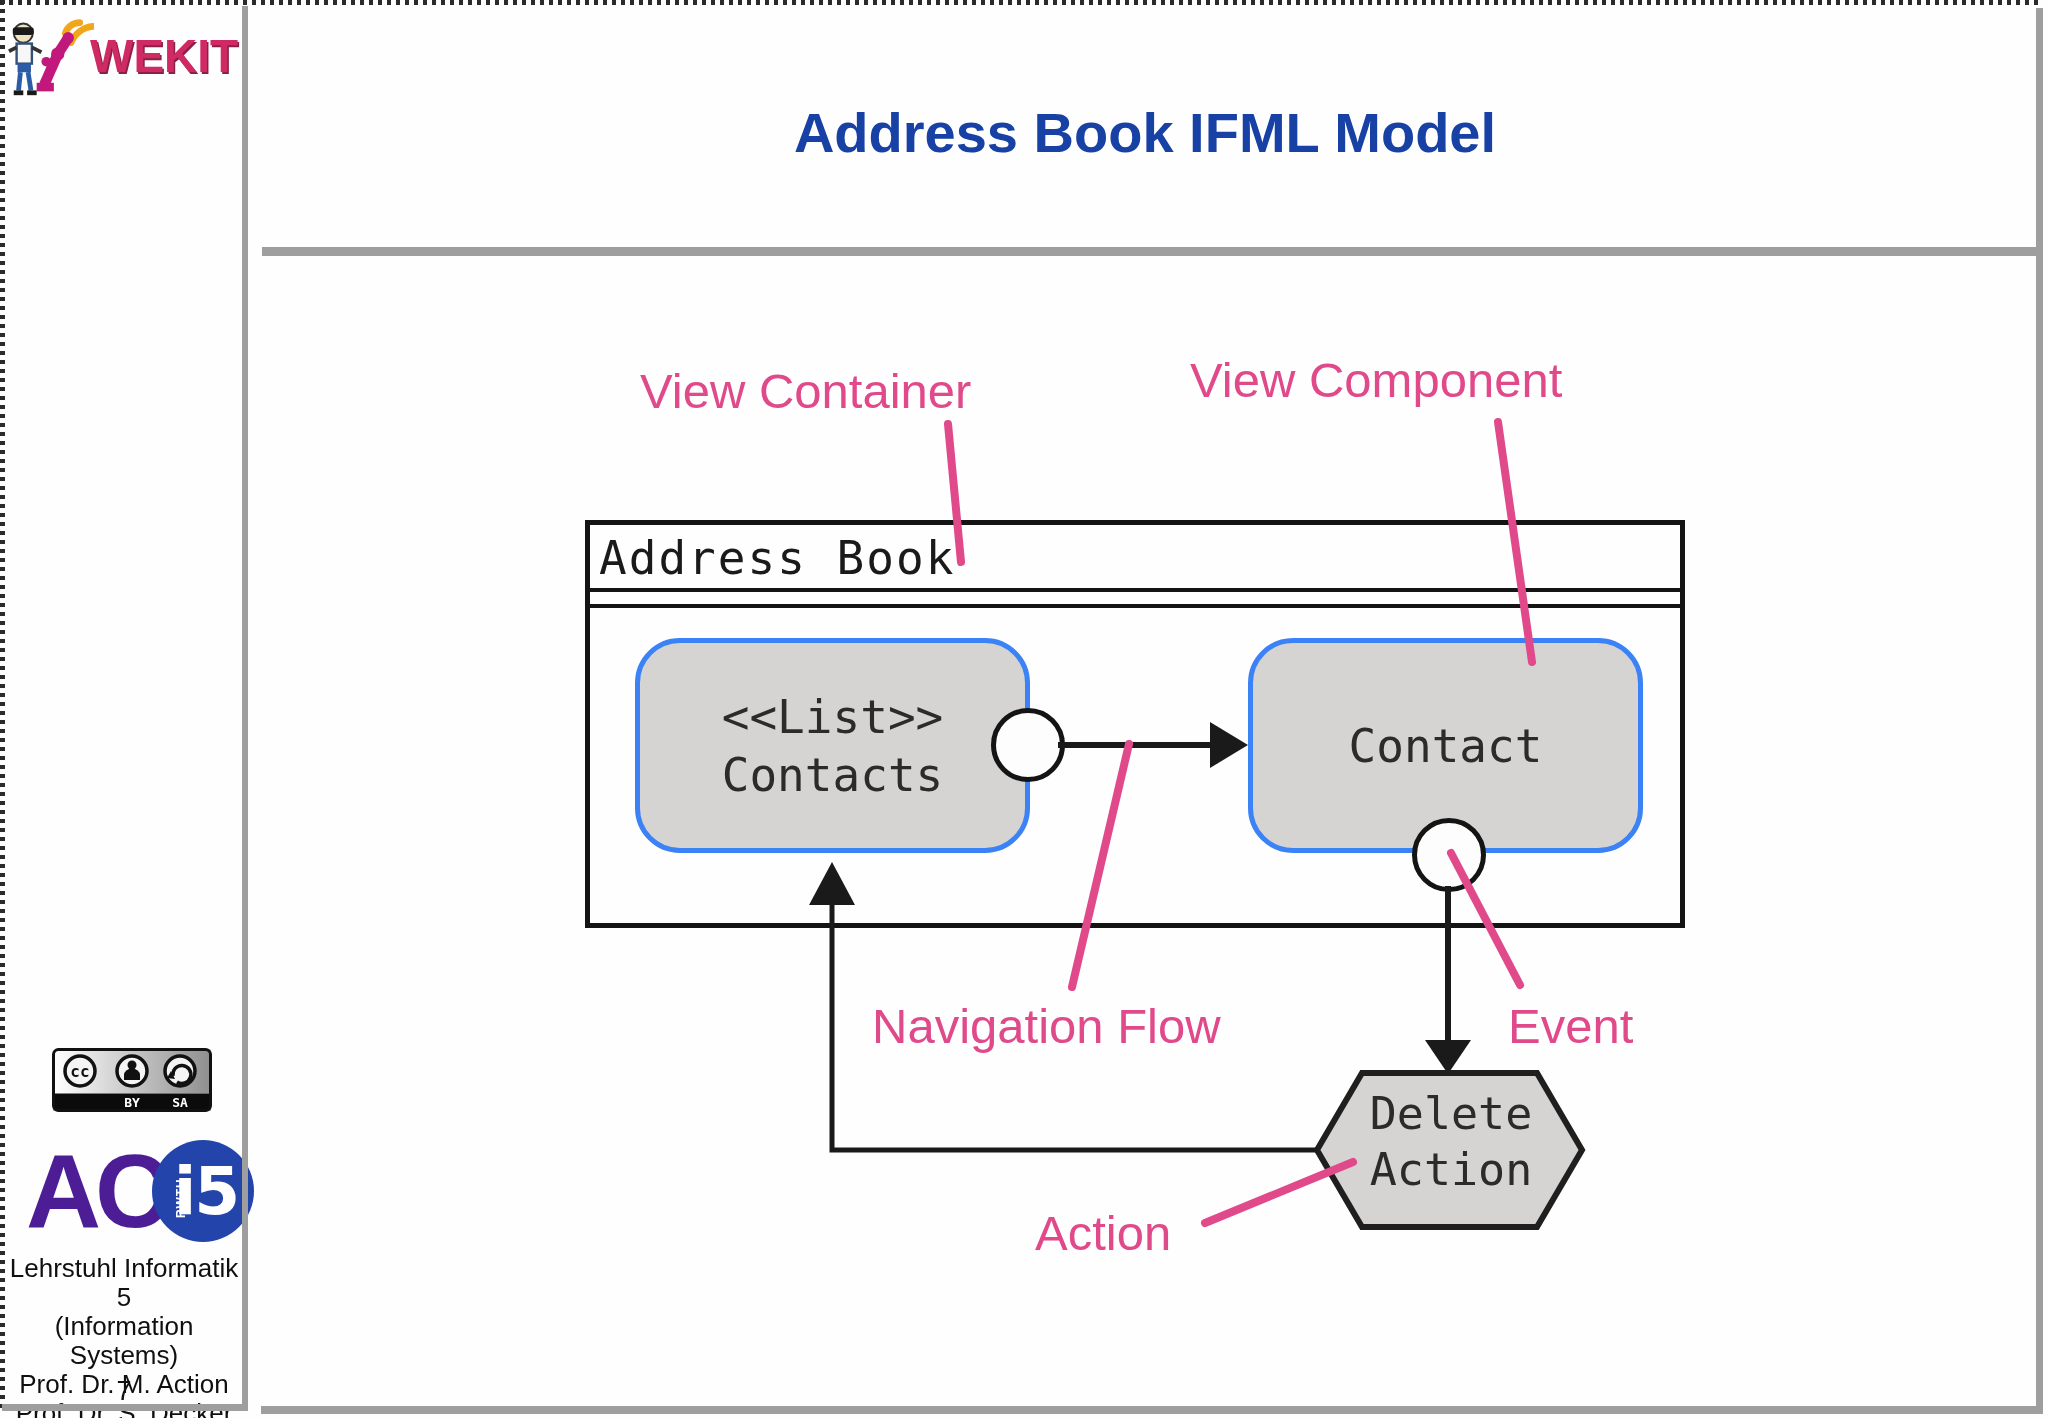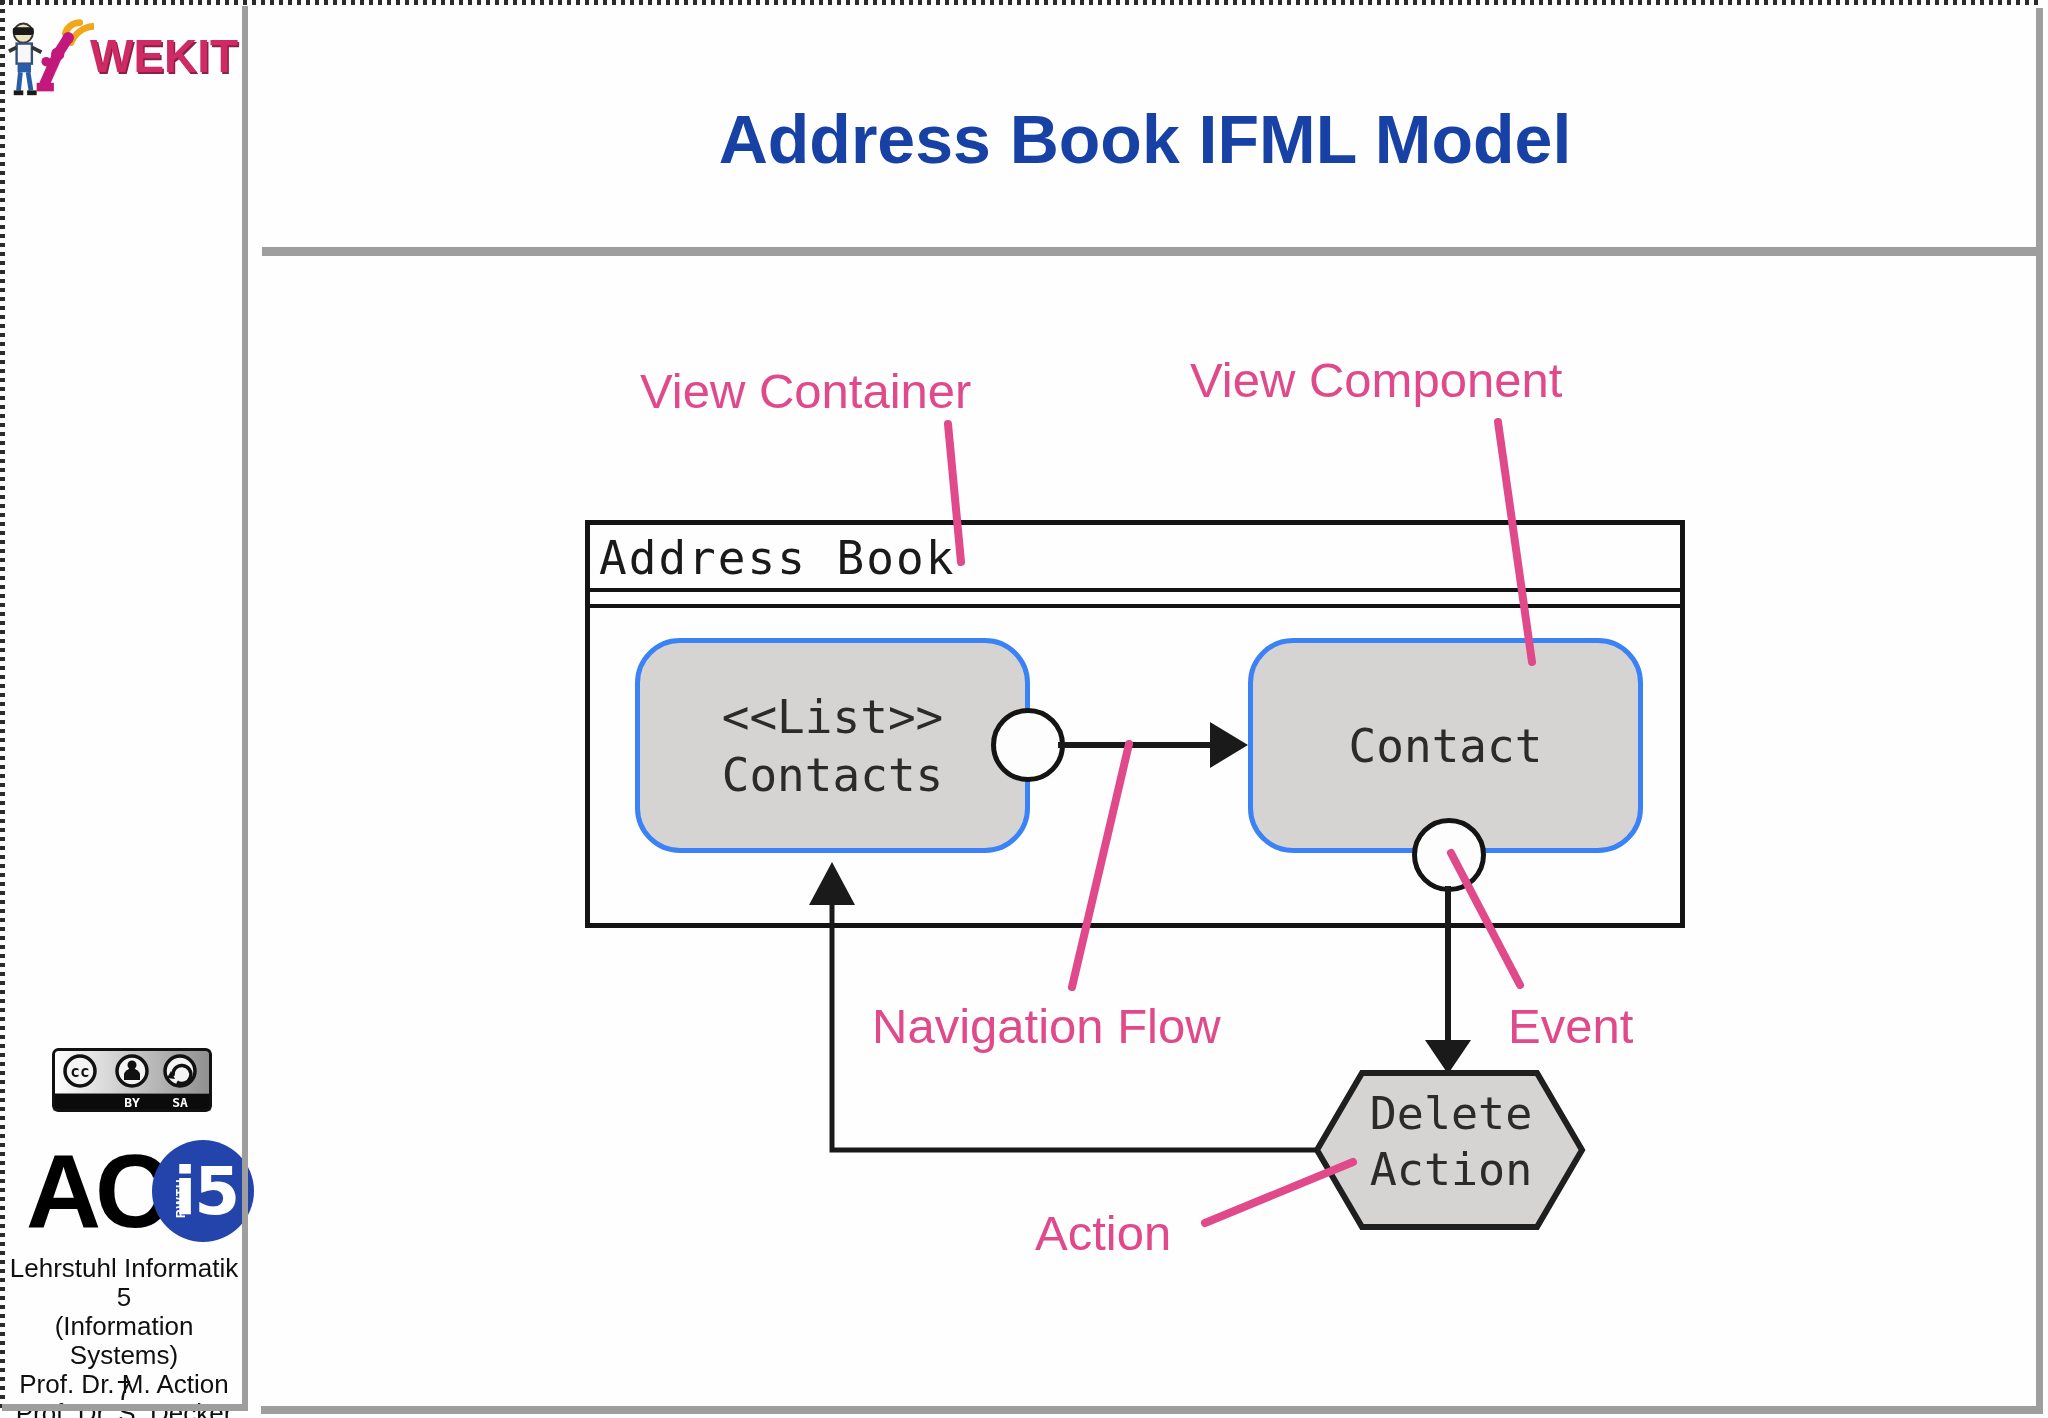--- a/index.html
+++ b/index.html
@@ -16,36 +16,36 @@
   .frame-bottom-main{position:absolute;left:261px;top:1406px;width:1782px;height:8px;background:#9e9e9e;}
   .frame-bottom-sidebar{position:absolute;left:2px;top:1404px;width:246px;height:7px;background:#9e9e9e;}
   .title-underline{position:absolute;left:262px;top:247px;width:1778px;height:9px;background:#9e9e9e;}
 
   
   .wekit{position:absolute;left:8px;top:8px;width:236px;height:96px;display:flex;align-items:center;}
   .wekit-text{font-size:46px;font-weight:800;color:#d02a64;letter-spacing:0px;
     text-shadow:1.5px 1.5px 0 #8a2045;margin-left:-4px;}
   .cc-badge{position:absolute;left:52px;top:1048px;}
   .acis{position:absolute;left:26px;top:1138px;width:210px;height:110px;}
-  .acis-ac{position:absolute;left:0;top:-6px;font-size:104px;font-weight:900;color:#000000;
+  .acis-ac{position:absolute;left:0;top:-6px;font-size:104px;font-weight:900;color:#4c1d95;
     letter-spacing:-6px;font-family:"Liberation Sans",sans-serif;}
   .acis-circle{position:absolute;left:126px;top:2px;width:102px;height:102px;border-radius:50%;
     background:#2344aa;display:flex;align-items:center;justify-content:center;}
   .acis-i5{color:#ffffff;font-weight:700;font-size:66px;font-family:"DejaVu Sans",sans-serif;
     letter-spacing:-2px;margin-left:6px;}
   .acis-rwth{position:absolute;left:8px;top:34px;color:#ffffff;font-size:12px;letter-spacing:1px;
     transform:rotate(-90deg);transform-origin:left top;left:22px;top:78px;font-weight:700;}
   .footer-text{position:absolute;left:6px;top:1254px;width:236px;text-align:center;
     color:#101010;font-size:26px;line-height:29px;}
   .page-number{position:absolute;left:6px;top:1376px;width:236px;text-align:center;
     color:#101010;font-size:27px;}
 
   
   .slide-title{position:absolute;left:250px;top:100px;width:1790px;text-align:center;
-    font-size:68px;font-weight:800;color:#1741a5;letter-spacing:0px;}
+    font-size:56px;font-weight:800;color:#1741a5;letter-spacing:0px;}
 
   
   .ifml-container{position:absolute;left:585px;top:520px;width:1090px;height:398px;
     background:#fefefe;border:5px solid #141414;}
   .container-title{position:absolute;left:599px;top:531px;font-family:"DejaVu Sans Mono",monospace;
     font-size:46px;color:#1a1a1a;letter-spacing:2px;}
   .sep1{position:absolute;left:585px;top:588px;width:1100px;height:4px;background:#141414;}
   .sep2{position:absolute;left:585px;top:604px;width:1100px;height:4px;background:#141414;}
 
   .node{position:absolute;width:385px;height:205px;background:#d6d4d2;border:5px solid #3b82f6;

